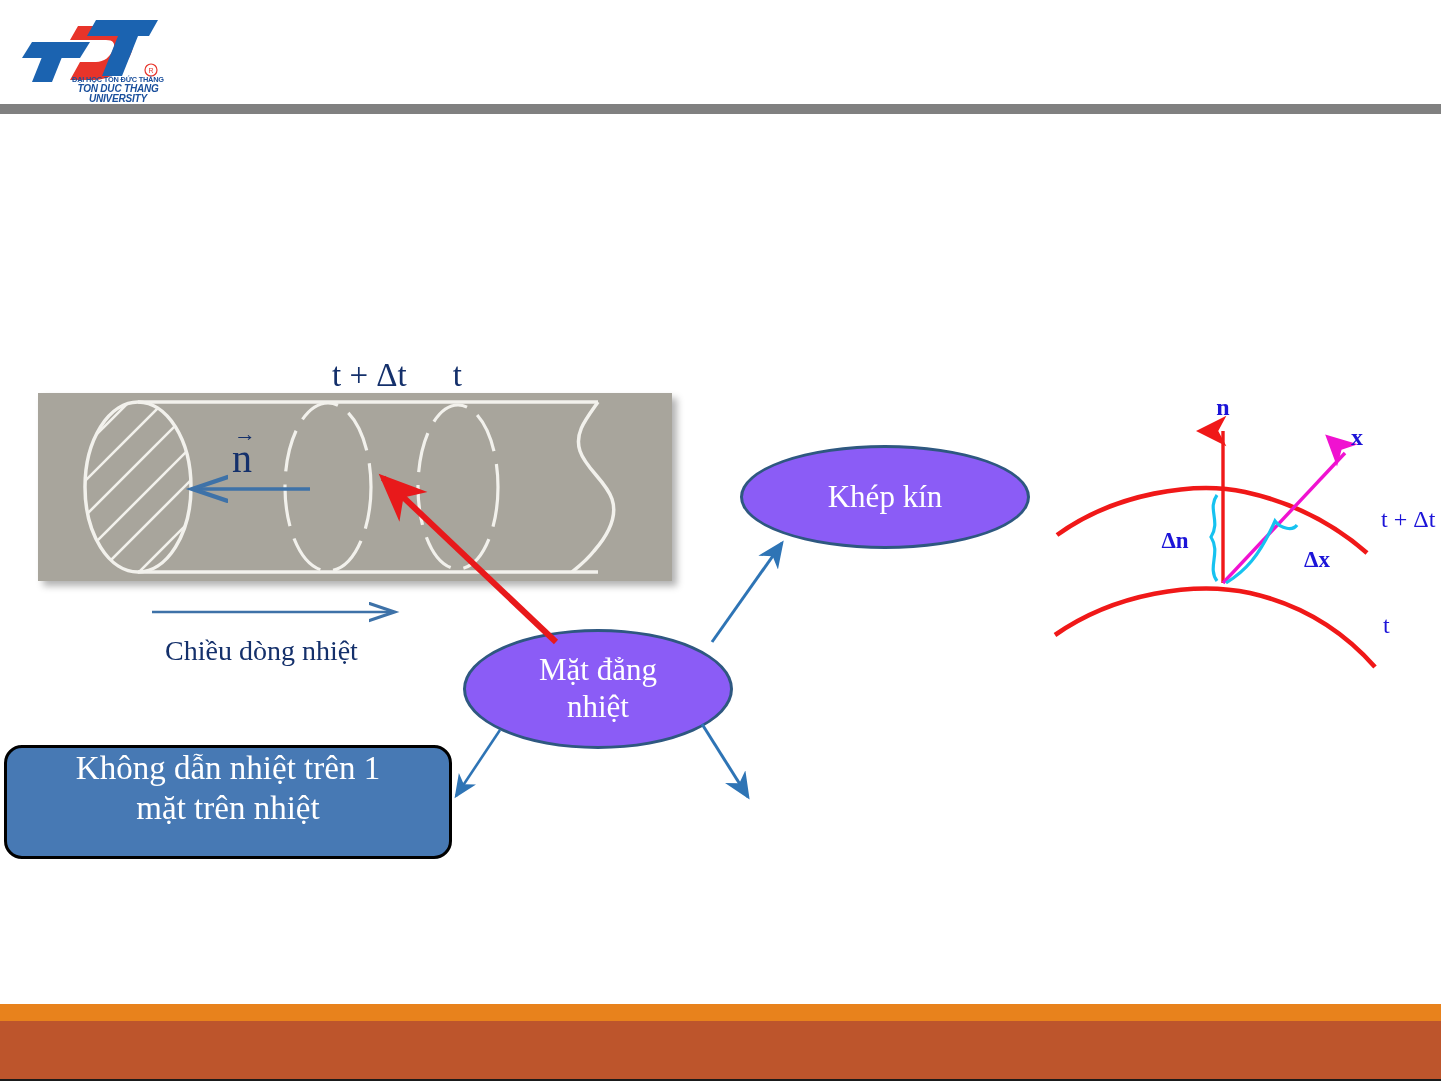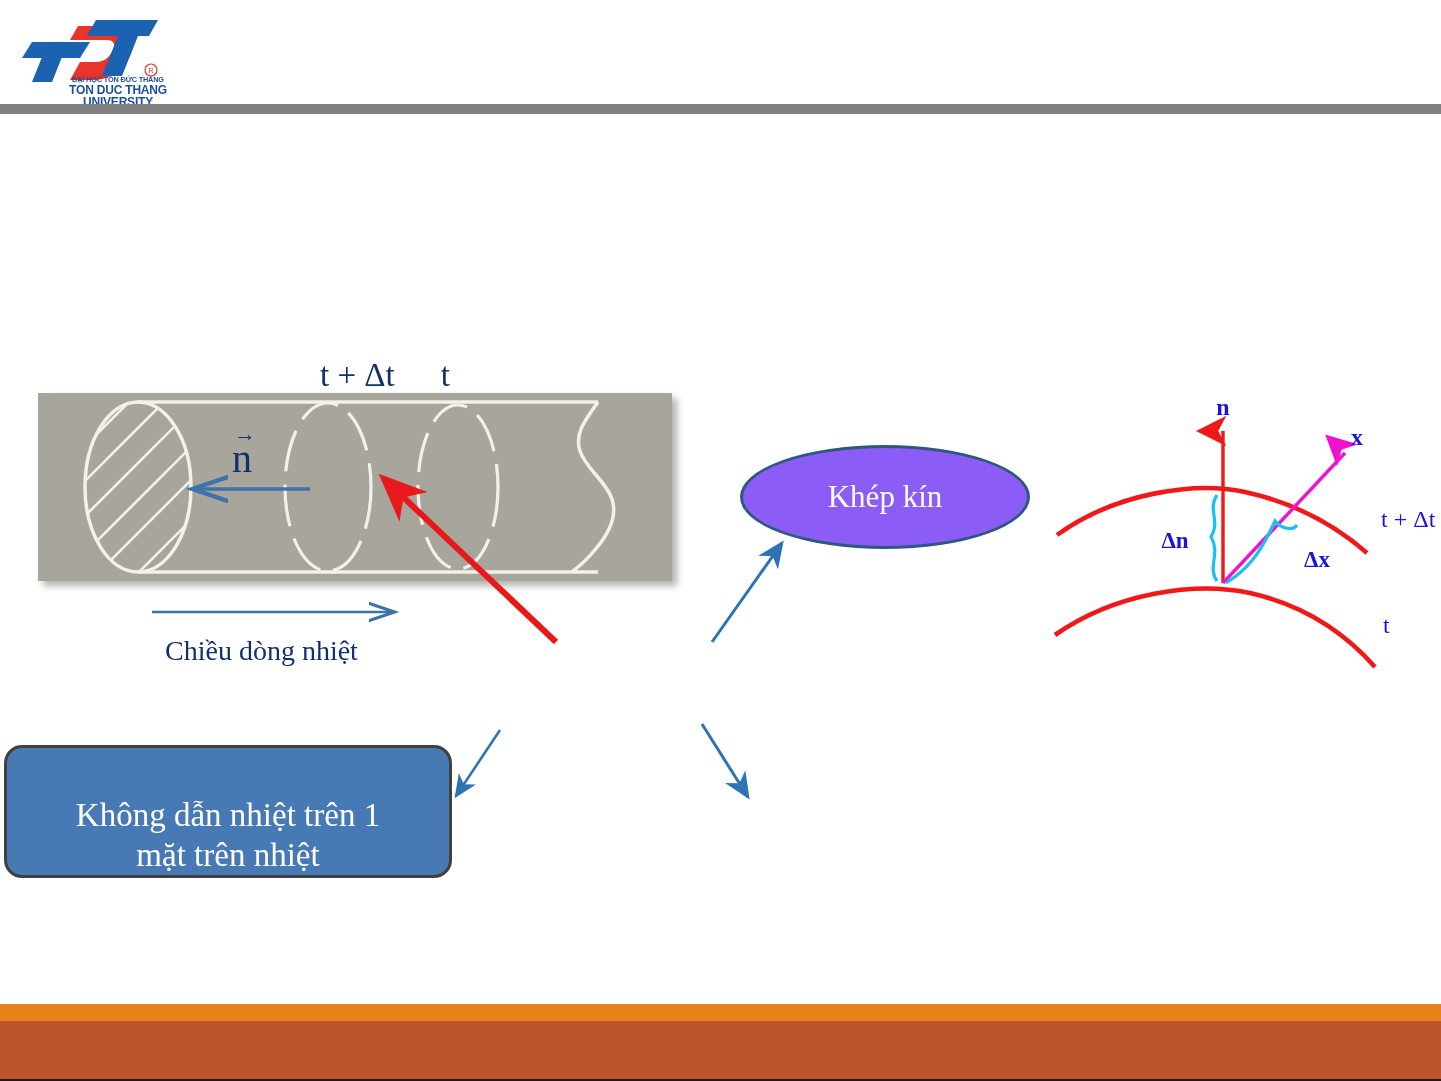--- a/index.html
+++ b/index.html
@@ -35,21 +35,21 @@
     left: 40px; top: 62px;
     width: 120px;
     text-align: center;
     line-height: 1.02;
     color: #1a4f9c;
     font-family: "Liberation Sans", sans-serif;
     font-weight: bold;
     letter-spacing: -0.2px;
   }
   #logo-caption .l1 { font-size: 7.4px; display:block; }
-  #logo-caption .l2 { font-size: 12px; display:block; }
+  #logo-caption .l2 { font-size: 10px; display:block;font-style:italic; }
   #header-rule {
     position: absolute;
     left: 0; top: 104px;
     width: 1441px; height: 10px;
     background: #808080;
   }
 
   
   #footer-strip-top {
     position: absolute;
@@ -66,21 +66,21 @@
   #footer-hairline {
     position: absolute;
     left: 0; top: 1079px;
     width: 1441px; height: 2px;
     background: #1a1a1a;
   }
 
   
   #temp-labels {
     position: absolute;
-    left: 320px; top: 357px;
+    left: 332px; top: 357px;
     color: #14306b;
     font-size: 33px;
     font-family: "Liberation Serif", serif;
     white-space: nowrap;
   }
   #temp-labels .gap { display: inline-block; width: 46px; }
 
   #cylinder-box {
     position: absolute;
     left: 38px; top: 393px;
@@ -138,27 +138,27 @@
     left: 740px; top: 445px;
     width: 290px; height: 104px;
   }
   #node-khong-cat {
     left: 745px; top: 739px;
     width: 370px; height: 118px;
   }
   #node-khong-dan {
     position: absolute;
     left: 4px; top: 745px;
-    width: 448px; height: 133px;
+    width: 448px; height: 114px;
     background: #4779B4;
-    border: 3px solid #404040;
+    border: 3px solid #000000;
     border-radius: 18px;
     color: #ffffff;
     display: flex;
-    align-items: flex-end;
+    align-items: flex-start;
     justify-content: center;
     text-align: center;
     font-size: 33px;
     line-height: 1.22;
     box-sizing: border-box;
     padding: 0 14px;
   }
 
   
   #connectors {
@@ -239,20 +239,26 @@
     </svg>
   </div>
 
   <div id="n-vector">
     <span class="bar">→</span>
     <span>n</span>
   </div>
 
   <div id="flow-label">Chiều dòng nhiệt</div>
 
+  <div class="node-ellipse" id="node-center">
+    <span>
+      <span>Mặt đẳng</span><br>
+      <span>nhiệt</span>
+    </span>
+  </div>
 
   <div class="node-ellipse" id="node-khep-kin">
     <span>Khép kín</span>
   </div>
 
 
   <div id="node-khong-dan">
     <span>
       <span>Không dẫn nhiệt trên 1</span><br>
       <span>mặt trên nhiệt</span>

